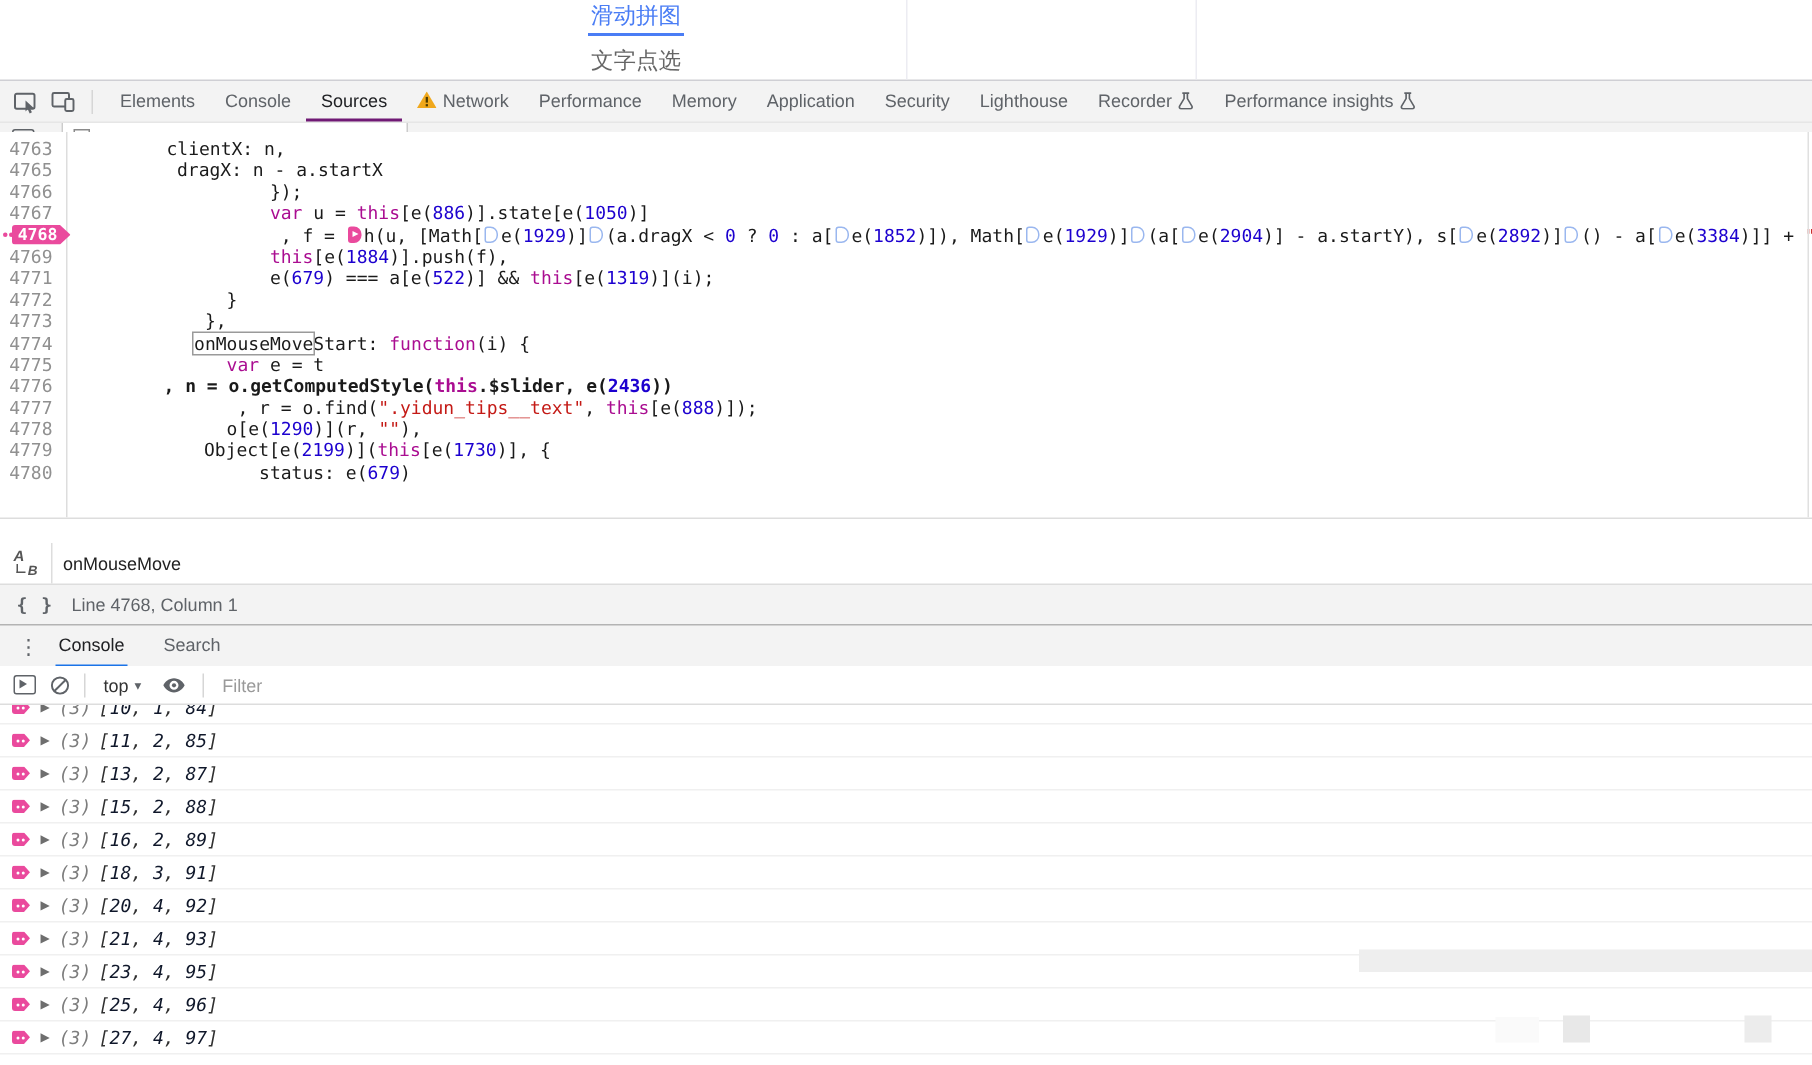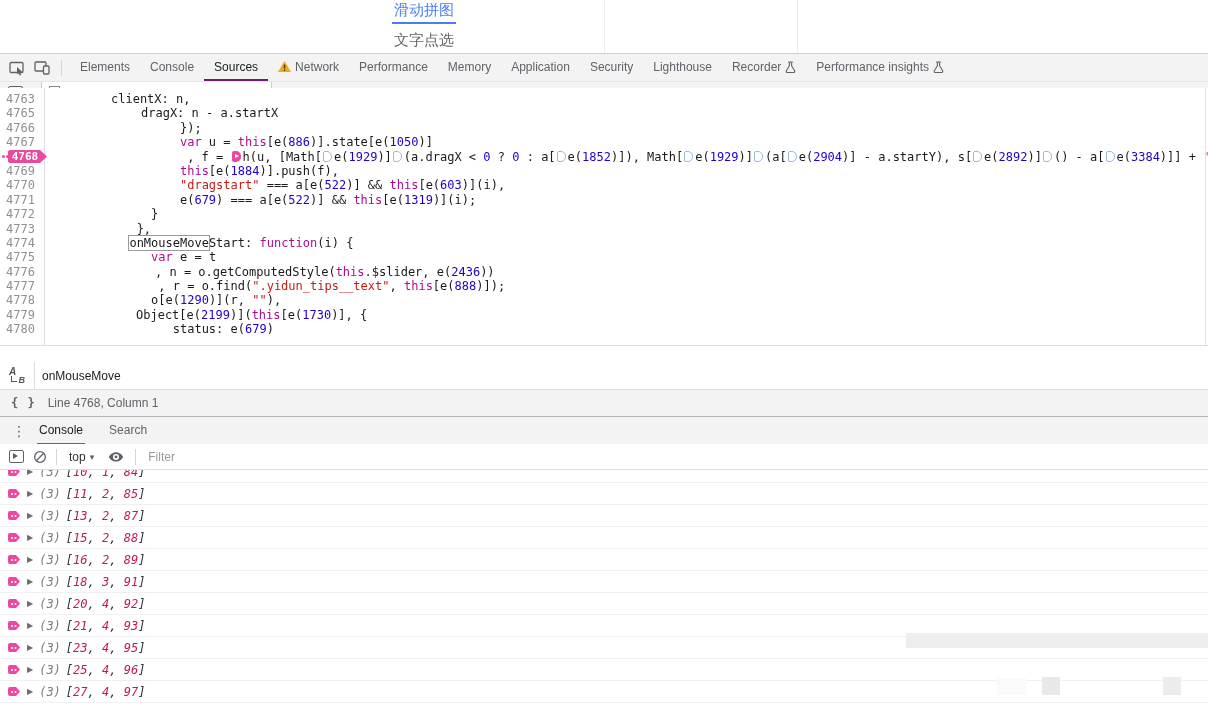--- a/index.html
+++ b/index.html
@@ -100,21 +100,21 @@
   .c-rows{position:absolute;left:0;top:470px;width:1208px;bottom:0;overflow:hidden;}
   .c-row{height:21px;border-bottom:1px solid #f0f0f0;display:flex;align-items:center;}
   .c-row:first-child{margin-top:-9px;}
   .lp-icon{position:relative;flex:none;width:12px;height:9px;margin:0 7px 0 8px;background:#ea4a9d;
       border-radius:2px;clip-path:polygon(0 0,8px 0,12px 4.5px,8px 9px,0 9px);}
   .lp-icon::after{content:"";position:absolute;left:2.5px;top:3.5px;width:2px;height:2px;
       border-radius:50%;background:#fff;box-shadow:3.5px 0 0 #fff;}
   .c-tri{flex:none;font-size:8px;color:#6e6e6e;margin-right:6px;cursor:pointer;}
   .c-text{font-family:"DejaVu Sans Mono",monospace;font-size:12px;font-style:italic;color:#303030;}
   .c-count{color:#7d7d7d;margin-right:5px;}
-  .c-num{color:#be185d;text-align:center;}
+  .c-num{color:#0f172a;text-align:center;}
   
   .wm{position:absolute;}
   svg{display:block;}
 </style>
 </head>
 <body>
 
 <div id="screen">
 
   <div class="page-top">
@@ -204,32 +204,31 @@
       <span class="file-icon"></span>
       <span>core.v2.22.0.mi...js%3Fv=2810911</span>
       <span class="close-x">×</span>
     </div>
   </div>
 
   <div class="editor">
     <div class="gutter-line"></div>
     <div class="code-rows">
         <div class="code-row"><span class="gutter">4763</span><span class="code-text" style="padding-left: 67px;"><span class="tok-d">clientX: n,</span></span></div>
-        <div class="code-row"><span class="gutter">4765</span><span class="code-text" style="padding-left: 97px;"><span class="tok-d">dragX: n - a.startX</span></span></div>
+        <div class="code-row"><span class="gutter">4765</span><span class="code-text" style="padding-left: 74px;"><span class="tok-d">dragX: n - a.startX</span></span></div>
         <div class="code-row"><span class="gutter">4766</span><span class="code-text" style="padding-left: 135.96px;"><span class="tok-d">});</span></span></div>
         <div class="code-row"><span class="gutter">4767</span><span class="code-text" style="padding-left: 135.96px;"><span class="tok-k">var</span><span class="tok-d"> u = </span><span class="tok-k">this</span><span class="tok-d">[e(</span><span class="tok-n">886</span><span class="tok-d">)].state[e(</span><span class="tok-n">1050</span><span class="tok-d">)]</span></span></div>
         <div class="code-row"><span class="gutter has-bp"><span class="bp-dots"></span><span class="bp-flag">4768</span></span><span class="code-text" style="padding-left: 143.18px;"><span class="tok-d">, f = </span><span class="mk mk-p"></span><span class="tok-d">h(u, [Math[</span><span class="mk mk-o"></span><span class="tok-d">e(</span><span class="tok-n">1929</span><span class="tok-d">)]</span><span class="mk mk-o"></span><span class="tok-d">(a.dragX &lt; </span><span class="tok-n">0</span><span class="tok-d"> ? </span><span class="tok-n">0</span><span class="tok-d"> : a[</span><span class="mk mk-o"></span><span class="tok-d">e(</span><span class="tok-n">1852</span><span class="tok-d">)]), Math[</span><span class="mk mk-o"></span><span class="tok-d">e(</span><span class="tok-n">1929</span><span class="tok-d">)]</span><span class="mk mk-o"></span><span class="tok-d">(a[</span><span class="mk mk-o"></span><span class="tok-d">e(</span><span class="tok-n">2904</span><span class="tok-d">)] - a.startY), s[</span><span class="mk mk-o"></span><span class="tok-d">e(</span><span class="tok-n">2892</span><span class="tok-d">)]</span><span class="mk mk-o"></span><span class="tok-d">() - a[</span><span class="mk mk-o"></span><span class="tok-d">e(</span><span class="tok-n">3384</span><span class="tok-d">)]] + </span><span class="tok-s">""</span></span></div>
         <div class="code-row"><span class="gutter">4769</span><span class="code-text" style="padding-left: 135.96px;"><span class="tok-k">this</span><span class="tok-d">[e(</span><span class="tok-n">1884</span><span class="tok-d">)].push(f),</span></span></div>
-        <div class="code-row"><span class="gutter">4770</span><span class="code-text" style="padding-left: 135.96px;"><span class="tok-s">"dragstart"</span><span class="tok-d"> === a[e(</span><span class="tok-n">522</span><span class="tok-d">)] &amp;&amp; </span><span class="tok-k">this</span><span class="tok-d">[e(</span><span class="tok-n">603</span><span class="tok-d">)](i),</span></span></div>
         <div class="code-row"><span class="gutter">4771</span><span class="code-text" style="padding-left: 135.96px;"><span class="tok-d">e(</span><span class="tok-n">679</span><span class="tok-d">) === a[e(</span><span class="tok-n">522</span><span class="tok-d">)] &amp;&amp; </span><span class="tok-k">this</span><span class="tok-d">[e(</span><span class="tok-n">1319</span><span class="tok-d">)](i);</span></span></div>
         <div class="code-row"><span class="gutter">4772</span><span class="code-text" style="padding-left: 107.08px;"><span class="tok-d">}</span></span></div>
         <div class="code-row"><span class="gutter">4773</span><span class="code-text" style="padding-left: 92.64px;"><span class="tok-d">},</span></span></div>
         <div class="code-row"><span class="gutter">4774</span><span class="code-text" style="padding-left: 85.42px;"><span class="hl">onMouseMove</span><span class="tok-d">Start: </span><span class="tok-k">function</span><span class="tok-d">(i) {</span></span></div>
         <div class="code-row"><span class="gutter">4775</span><span class="code-text" style="padding-left: 107.08px;"><span class="tok-k">var</span><span class="tok-d"> e = t</span></span></div>
-        <div class="code-row"><span class="gutter">4776</span><span class="code-text" style="padding-left: 111px;"><span class="tok-d">, n = o.getComputedStyle(</span><span class="tok-k">this</span><span class="tok-d">.$slider, e(</span><span class="tok-n">2436</span><span class="tok-d">))</span></span></div>
+        <div class="code-row"><span class="gutter">4776</span><span class="code-text" style="padding-left: 65px; font-weight: bold;"><span class="tok-d">, n = o.getComputedStyle(</span><span class="tok-k">this</span><span class="tok-d">.$slider, e(</span><span class="tok-n">2436</span><span class="tok-d">))</span></span></div>
         <div class="code-row"><span class="gutter">4777</span><span class="code-text" style="padding-left: 114.3px;"><span class="tok-d">, r = o.find(</span><span class="tok-s">".yidun_tips__text"</span><span class="tok-d">, </span><span class="tok-k">this</span><span class="tok-d">[e(</span><span class="tok-n">888</span><span class="tok-d">)]);</span></span></div>
         <div class="code-row"><span class="gutter">4778</span><span class="code-text" style="padding-left: 107.08px;"><span class="tok-d">o[e(</span><span class="tok-n">1290</span><span class="tok-d">)](r, </span><span class="tok-s">""</span><span class="tok-d">),</span></span></div>
         <div class="code-row"><span class="gutter">4779</span><span class="code-text" style="padding-left: 92px;"><span class="tok-d">Object[e(</span><span class="tok-n">2199</span><span class="tok-d">)](</span><span class="tok-k">this</span><span class="tok-d">[e(</span><span class="tok-n">1730</span><span class="tok-d">)], {</span></span></div>
         <div class="code-row"><span class="gutter">4780</span><span class="code-text" style="padding-left: 128.74px;"><span class="tok-d">status: e(</span><span class="tok-n">679</span><span class="tok-d">)</span></span></div>
       </div>
     <div class="scroll-line"></div>
   </div>
 
   <div class="search-row">
     <span class="ab-icon">

